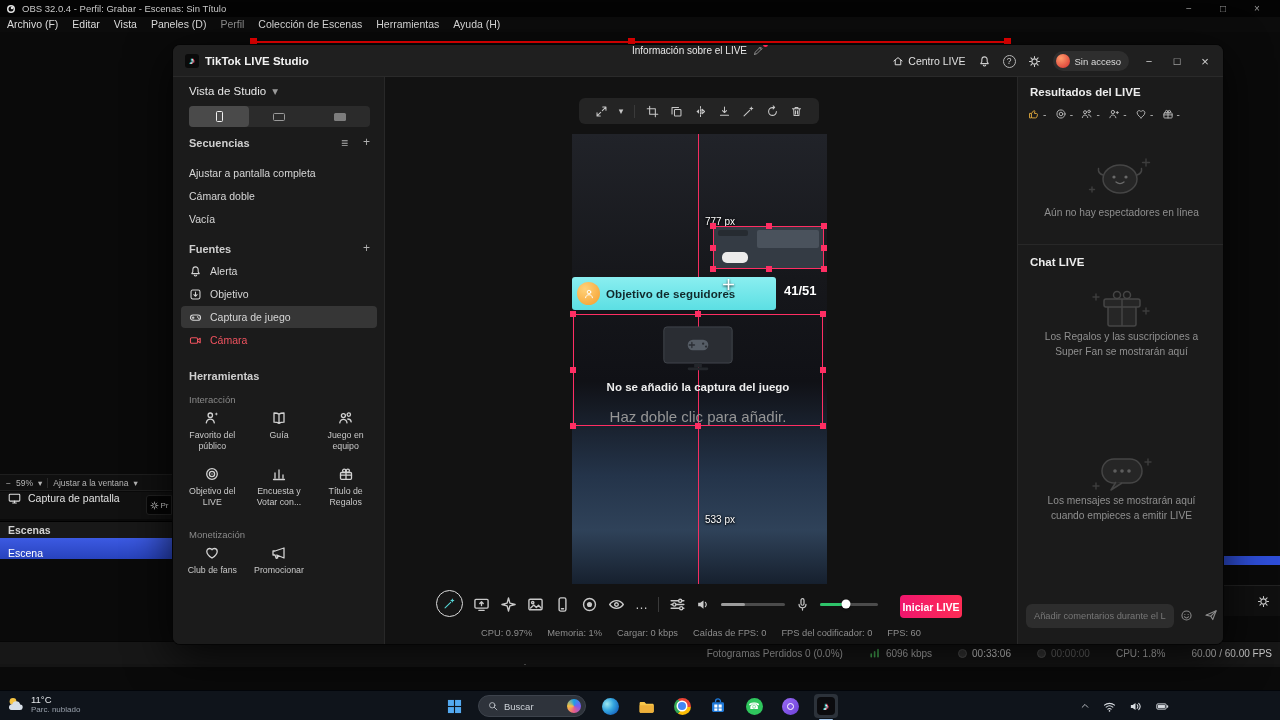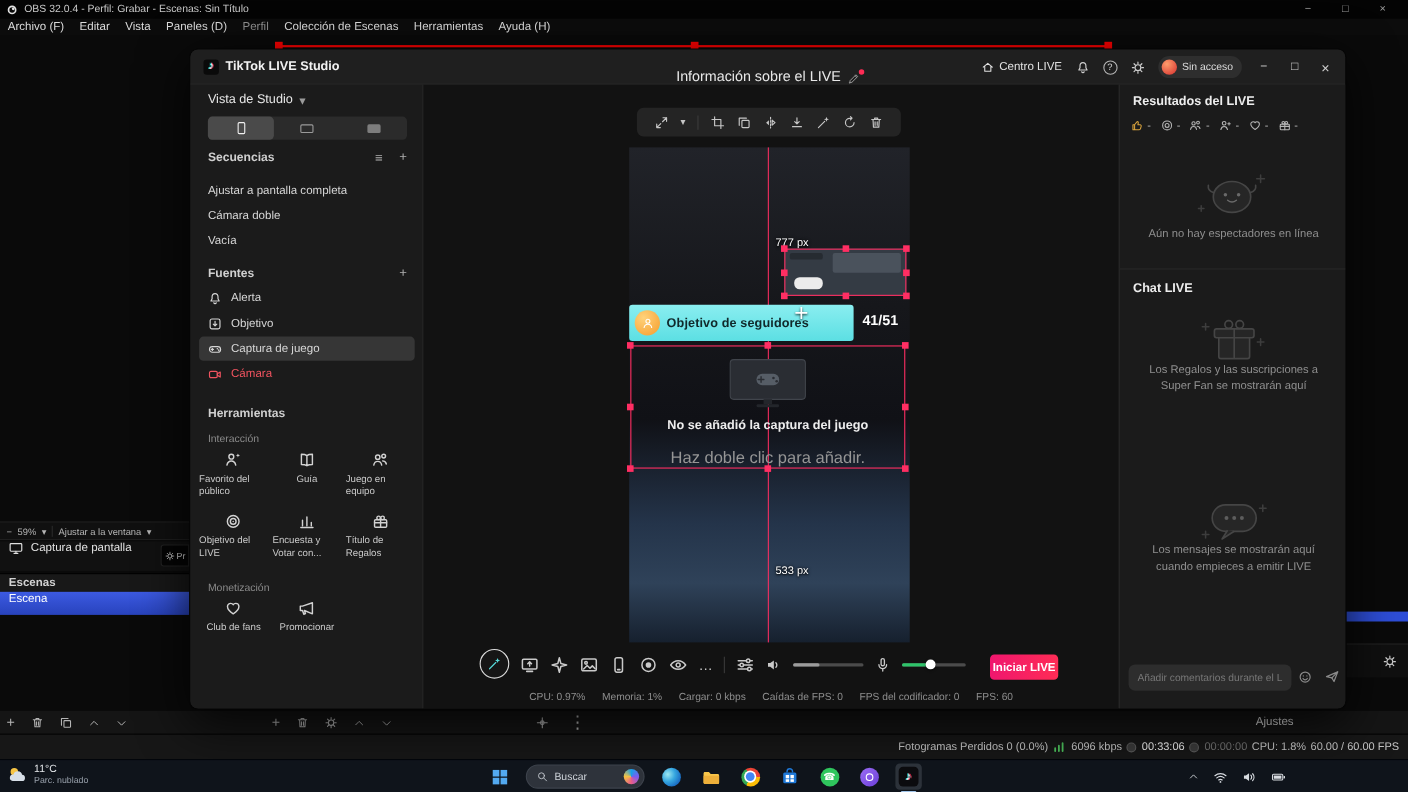--- a/index.html
+++ b/index.html
@@ -18,34 +18,34 @@
 .obs-menubar span{padding:0 7px;line-height:15px}
 .obs-menubar span.muted{color:#8f8f8f}
 .redline{left:255px;top:41px;width:753px;height:2px;background:#f00;z-index:2}
 .rhandle{width:7px;height:7px;background:#f00;z-index:2}
 
 .zoomrow{left:0;top:474px;width:172px;height:17px;background:#101010;border-top:1px solid #1e1e1e;border-bottom:1px solid #1e1e1e;display:flex;align-items:center;gap:5px;padding:0 6px;font-size:8.5px;color:#b5b5b5}
 .zoomrow .dv{width:1px;height:10px;background:#2a2a2a}
 .srcrow{left:0;top:492px;width:172px;height:27px;background:#111;display:flex;align-items:flex-start;gap:7px;padding:0 8px;color:#e0e0e0;font-size:10.5px}
 .propspill{left:146px;top:495px;width:26px;height:20px;background:#050505;border:1px solid #222;border-radius:3px 0 0 3px;display:flex;align-items:center;justify-content:center;gap:2px;color:#cfcfcf;font-size:8px;overflow:hidden}
 .scenehdr{left:0;top:521px;width:172px;height:17px;background:#181818;border-top:1px solid #000;display:flex;align-items:center;padding:0 8px;font-size:10.5px;font-weight:600;color:#d2d2d2}
-.scenerow{left:0;top:538px;width:172px;height:21px;background:linear-gradient(180deg,#3c5ae2,#2843bd);display:flex;align-items:flex-start;padding:0 8px;font-size:10.5px;color:#fff}
+.scenerow{left:0;top:538px;width:172px;height:21px;background:linear-gradient(180deg,#3c5ae2,#2843bd);display:flex;align-items:flex-end;padding:0 8px;font-size:10.5px;color:#fff}
 .strip{left:0;top:645px;width:1280px;height:22px;background:#151515;border-top:1px solid #060606;z-index:1}
 .strip .grp{position:absolute;top:0;height:22px;display:flex;align-items:center;gap:14px;color:#b5b5b5}
 .strip .plus{font-size:13px;line-height:22px}
-.obs-status{left:0;top:667px;width:1280px;height:23px;background:#171717;border-top:1px solid #060606;display:flex;align-items:center;justify-content:flex-end;gap:4px;padding-right:8px;font-size:10px;color:#c6c6c6;z-index:1}
+.obs-status{left:0;top:641px;width:1280px;height:23px;background:#171717;border-top:1px solid #060606;display:flex;align-items:center;justify-content:flex-end;gap:26px;padding-right:8px;font-size:10px;color:#c6c6c6;z-index:1}
 .obs-status .g{display:flex;align-items:center;gap:5px}
 .dotic{width:9px;height:9px;border-radius:50%;background:#3a3a3a;border:1px solid #5a5a5a}
 
 .win{position:absolute;left:172px;top:44px;width:1052px;height:601px;background:#1b1b1b;border-radius:8px;overflow:hidden;border:1px solid #050505;box-shadow:0 12px 45px rgba(0,0,0,.78);z-index:5}
 .whdr{position:absolute;left:0;top:0;right:0;height:32px;background:#1f1f1f;border-bottom:1px solid #2a2a2a}
 .wtitle{position:absolute;left:32px;top:10px;font-size:11.5px;font-weight:700;color:#f2f2f2}
 .ttlogo{position:absolute;left:12px;top:9px;width:14px;height:14px;background:#0a0a0a;border-radius:3px;display:flex;align-items:center;justify-content:center}
 .ttnote{font-size:10px;color:#fff;text-shadow:-1px 0 0 #25f4ee,1px 0 0 #fe2c55;line-height:1}
-.wcenter{position:absolute;left:50%;top:0;height:32px;transform:translateX(-50%);display:flex;align-items:flex-end;gap:6px;color:#e8e8e8;font-size:13px}
+.wcenter{position:absolute;left:50%;top:0;height:32px;transform:translateX(-50%);display:flex;align-items:flex-start;gap:6px;color:#e8e8e8;font-size:10px}
 .wcenter .pen{position:relative;color:#9a9a9a}
 .wcenter .dot{position:absolute;top:-3px;right:-4px;width:5px;height:5px;border-radius:50%;background:#fe2c55}
 .wright{position:absolute;right:10px;top:0;height:32px;display:flex;align-items:center;gap:12px;color:#cfcfcf}
 .helpc{width:13px;height:13px;border:1px solid #b5b5b5;border-radius:50%;font-size:8.5px;display:flex;align-items:center;justify-content:center;color:#cfcfcf}
 .pill{height:20px;border-radius:10px;background:#2e2e2e;display:flex;align-items:center;gap:5px;padding:0 8px 0 3px}
 .avatar{width:14px;height:14px;border-radius:50%;background:radial-gradient(circle at 35% 30%,#ff9d6c,#d52d2d)}
 .pill span{font-size:9.5px;color:#dcdcdc}
 .wctl{font-size:11px;color:#cfcfcf;width:16px;text-align:center}
 
 .sb{position:absolute;left:0;top:32px;width:212px;bottom:0;background:#1b1b1b;border-right:1px solid #282828}
@@ -56,21 +56,21 @@
 .srow.danger{color:#f0535f}
 .seg{position:absolute;left:16px;top:29px;width:181px;height:21px;background:#2b2b2b;border-radius:4px;display:flex}
 .seg>div{flex:1;display:flex;align-items:center;justify-content:center;color:#9a9a9a;border-radius:4px}
 .seg>div.on{background:#4a4a4a;color:#f0f0f0}
 .rportrait{width:7px;height:11px;border:1.2px solid currentColor;border-radius:1.5px}
 .rland{width:12px;height:8px;border:1.2px solid currentColor;border-radius:1.5px}
 .rfill{width:12px;height:8px;background:currentColor;opacity:.75;border-radius:1.5px}
 .sideic{position:absolute;color:#b0b0b0;font-size:12px;line-height:1}
 .lbl{font-size:9.5px;color:#8a8a8a;position:absolute;left:16px}
 .tgrid{position:absolute;left:6px;width:200px;display:grid;grid-template-columns:repeat(3,1fr);row-gap:14px}
-.tcell{display:flex;flex-direction:column;align-items:center;gap:4px;font-size:8.8px;color:#c9c9c9;line-height:1.25;padding:0 2px}
+.tcell{display:flex;flex-direction:column;align-items:center;gap:4px;font-size:8.8px;color:#c9c9c9;text-align:center;line-height:1.25;padding:0 2px}
 .tcell svg{color:#d2d2d2}
 
 .cv{position:absolute;left:212px;top:32px;width:632px;bottom:0;background:#121212}
 .cvtb{position:absolute;left:194px;top:21px;width:240px;height:26px;background:#242424;border-radius:6px;display:flex;align-items:center;justify-content:center;gap:11px;color:#c6c6c6}
 .cvtb .dv{width:1px;height:13px;background:#3a3a3a}
 .stage{position:absolute;left:187px;top:57px;width:255px;height:450px;background:linear-gradient(180deg,#212329 0%,#16171b 32%,#101116 55%,#24344a 76%,#2f4259 88%,#16202e 100%)}
 .vguide{position:absolute;left:313px;top:57px;width:1px;height:450px;background:#ff2e63;opacity:.95}
 .measure{position:absolute;font-size:10px;color:#fff;text-shadow:0 0 3px #000,0 1px 2px #000}
 .sel{position:absolute;border:1.5px solid #ff2e63}
 .hd{position:absolute;width:6px;height:6px;background:#ff2e63}

